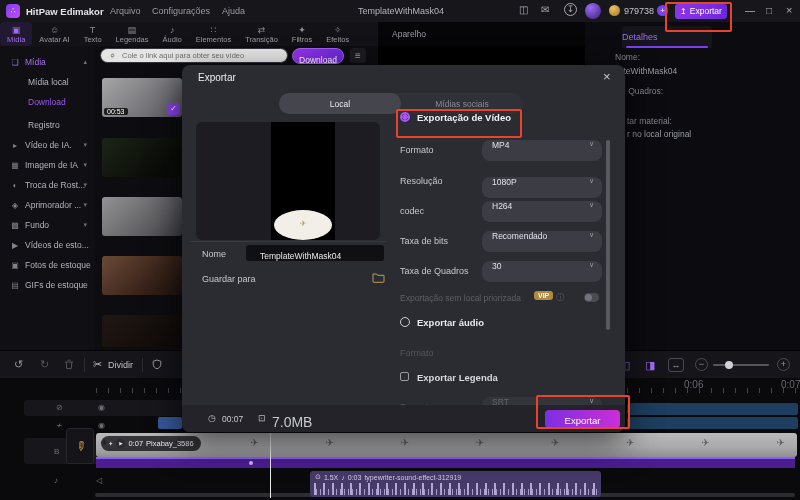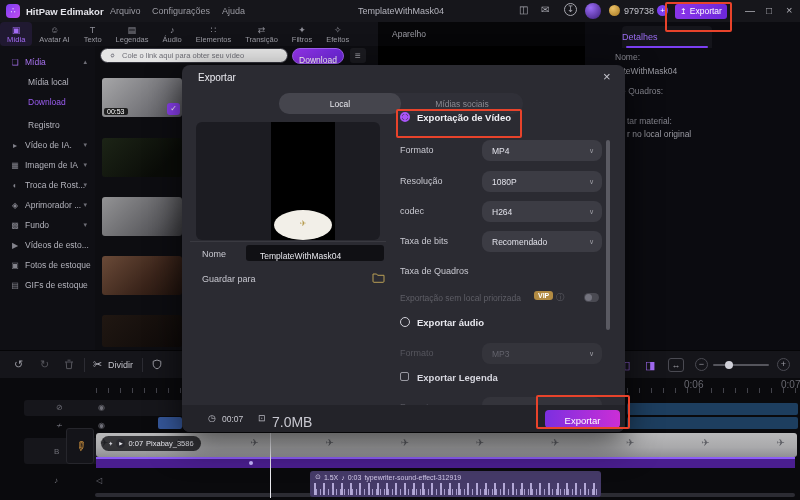--- a/index.html
+++ b/index.html
@@ -39,21 +39,21 @@
      display:flex;align-items:center;padding:0 7px;gap:3px;white-space:nowrap}
   .purplebar{position:absolute;left:96px;top:457px;width:699px;height:11px;background:#4a1e8f;border-top:2px solid #8b5cf6}
   .audioclip{position:absolute;left:310px;top:471px;width:291px;height:26px;background:#453a68;border-radius:3px;overflow:hidden}
   .wave1{position:absolute;left:4px;bottom:2px;width:283px;height:12px;
      background:repeating-linear-gradient(90deg,#b3a8d6 0 2px,transparent 2px 9px)}
   .wave2{position:absolute;left:6px;bottom:2px;width:281px;height:6px;
      background:repeating-linear-gradient(90deg,#a99dce 0 1.5px,transparent 1.5px 4px)}
   .dialog{left:182px;top:65px;width:443px;height:367px;background:#2b2b32;border-radius:8px;
      box-shadow:0 10px 34px rgba(0,0,0,.65);z-index:40}
   .dlg-label{position:absolute;font-size:9px;color:#c8c8d0}
-  .select{position:absolute;width:120px;height:21px;background:#3c3c44;border-radius:8px;display:flex;align-items:center}
+  .select{position:absolute;width:120px;height:21px;background:#3c3c44;border-radius:8px;display:flex;}
   .select .val{font-size:8.5px;color:#e2e2ea;margin-left:10px;flex:1}
   .select .chev{font-size:7px;color:#9a9aa2;margin-right:8px}
   .select.disabled{background:#34343b}
   .select.disabled .val{color:#63636c}
   .radio{position:absolute;width:10px;height:10px;border-radius:50%}
   .hl{position:absolute;border:2.5px solid #e8432b;z-index:50;border-radius:2px}
   .winbtn{font-size:10px;color:#b0b0b8}
   svg{display:block}
 </style>
 </head>
@@ -339,50 +339,50 @@
 
     <span class="radio" style="left:218px;top:47px;border:2px solid #a855f7;background:radial-gradient(circle,#a855f7 0 2.5px,transparent 3px)"></span>
     <span style="position:absolute;left:235px;top:47px;font-size:9.5px;font-weight:bold;color:#f0f0f5">Exportação de Vídeo</span>
 
     <span class="dlg-label" style="left:218px;top:80px">Formato</span>
     <div class="select" style="left:300px;top:75px">
         <span class="val">MP4</span>
         <span class="chev">∨</span>
       </div>
     <span class="dlg-label" style="left:218px;top:111px">Resolução</span>
-    <div class="select" style="left:300px;top:106px">
+    <div class="select" style="left:300px;top:112px">
         <span class="val">1080P</span>
         <span class="chev">∨</span>
       </div>
     <span class="dlg-label" style="left:218px;top:141px">codec</span>
     <div class="select" style="left:300px;top:136px">
         <span class="val">H264</span>
         <span class="chev">∨</span>
       </div>
     <span class="dlg-label" style="left:218px;top:171px">Taxa de bits</span>
     <div class="select" style="left:300px;top:166px">
         <span class="val">Recomendado</span>
         <span class="chev">∨</span>
       </div>
     <span class="dlg-label" style="left:218px;top:201px">Taxa de Quadros</span>
+    <div class="select" style="left:300px;top:196px">
+        <span class="val">30</span>
+        <span class="chev">∨</span>
+      </div>
 
     <span style="position:absolute;left:218px;top:228px;font-size:8.5px;color:#5e5e66">Exportação sem local priorizada</span>
     <span style="position:absolute;left:352px;top:226px;background:#b18a42;border-radius:3px;padding:1px 4px;font-size:7px;color:#fff;font-weight:bold">VIP</span>
     <span style="position:absolute;left:374px;top:227px;font-size:8.5px;color:#5e5e66">ⓘ</span>
     <div style="position:absolute;left:402px;top:228px;width:15px;height:9px;background:#4a4a52;border-radius:5px">
       <span style="position:absolute;left:1px;top:1px;width:7px;height:7px;background:#73737e;border-radius:50%"></span>
     </div>
 
     <span class="radio" style="left:218px;top:252px;border:1.5px solid #d0d0d8"></span>
     <span style="position:absolute;left:235px;top:252px;font-size:9.5px;font-weight:bold;color:#e8e8ee">Exportar áudio</span>
     <span class="dlg-label" style="left:218px;top:283px;color:#55555d">Formato</span>
-    <div class="select disabled" style="left:300px;top:278px">
-        <span class="val">MP3</span>
-        <span class="chev">∨</span>
-      </div>
 
     <span style="position:absolute;left:218px;top:307px;width:9px;height:9px;border:1.2px solid #9a9aa2;border-radius:2px"></span>
     <span style="position:absolute;left:235px;top:307px;font-size:9.5px;font-weight:bold;color:#d8d8e0">Exportar Legenda</span>
     <span class="dlg-label" style="left:218px;top:337px;color:#55555d">Formato</span>
     <div class="select disabled" style="left:300px;top:332px">
         <span class="val">SRT</span>
         <span class="chev">∨</span>
       </div>
 
     <div style="position:absolute;left:424px;top:75px;width:3.5px;height:190px;background:#5a5a62;border-radius:2px"></div>

